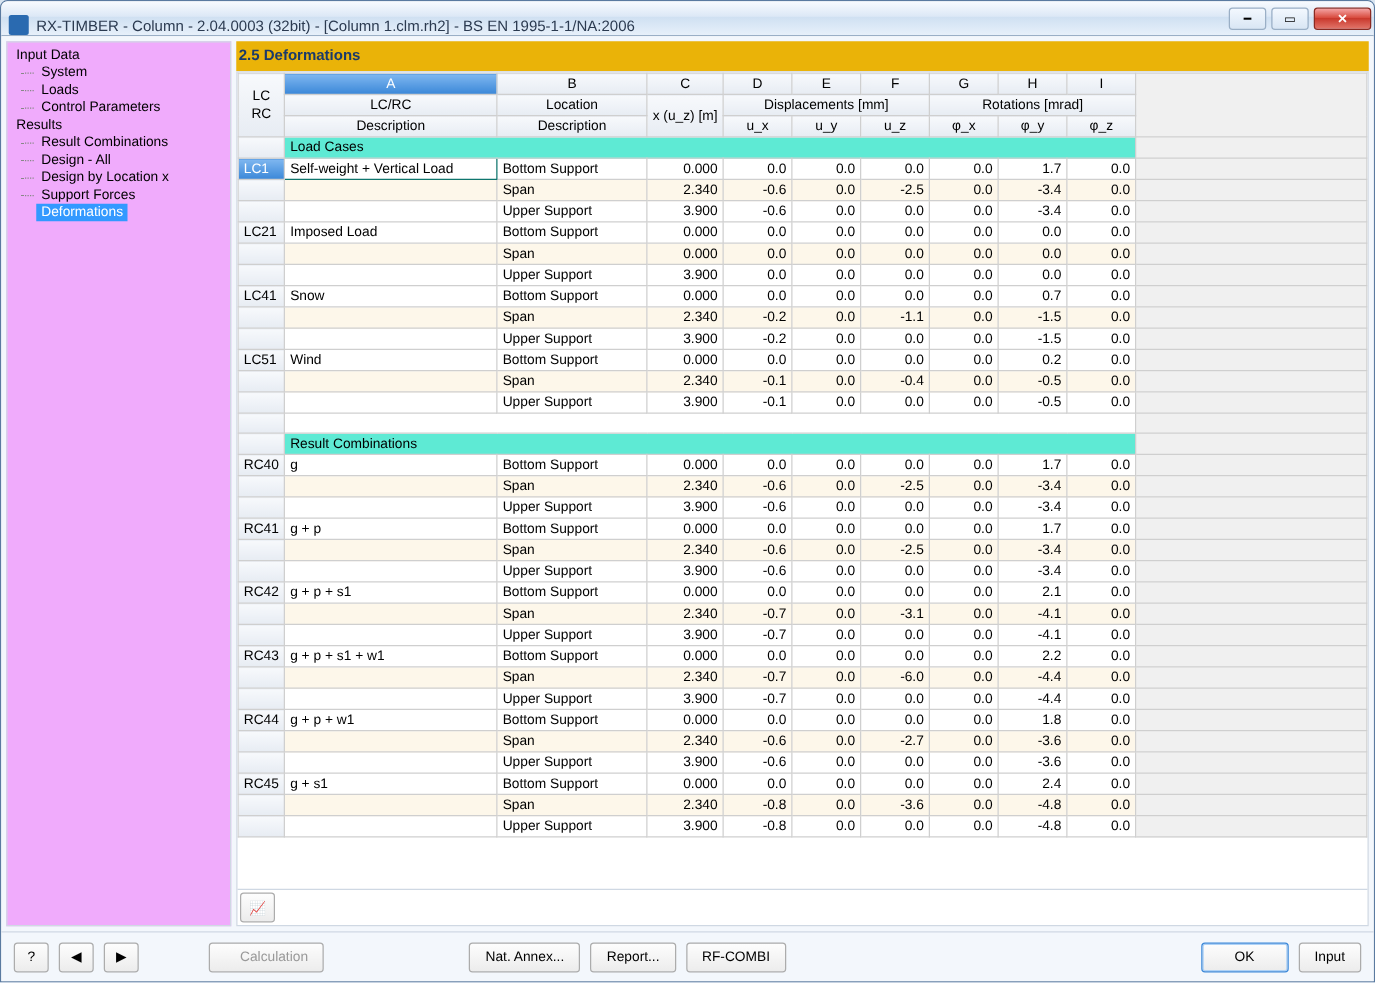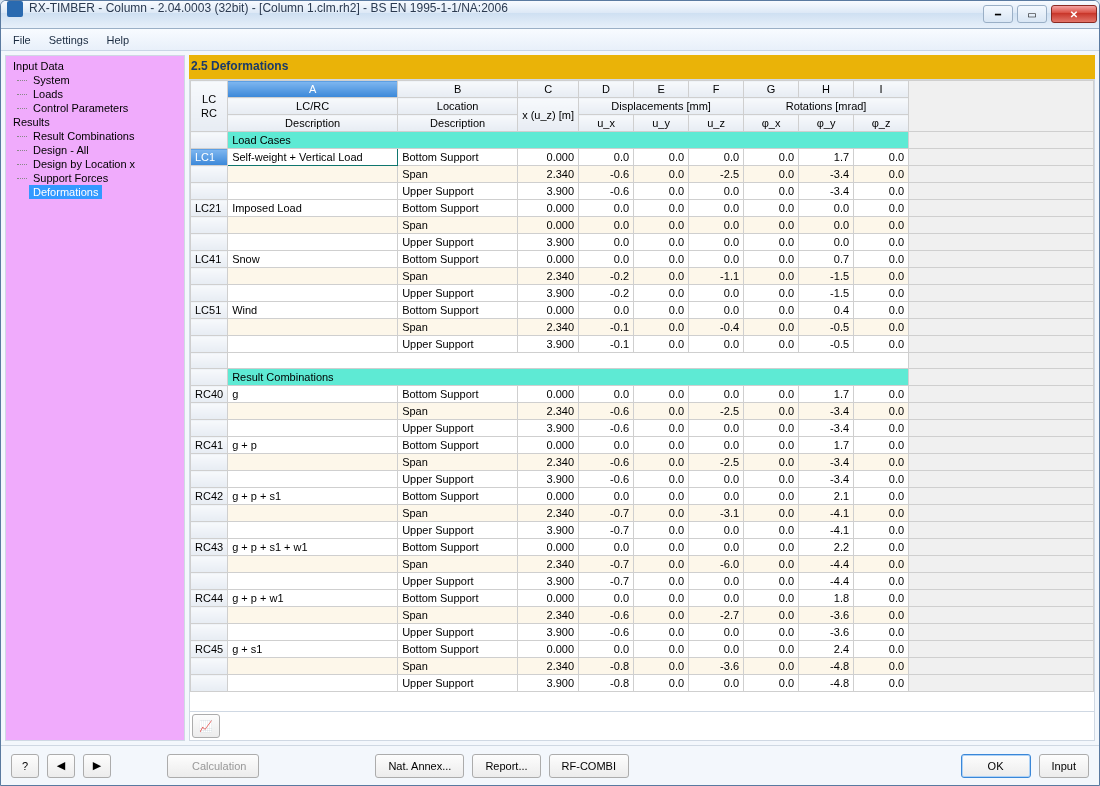--- a/index.html
+++ b/index.html
@@ -1,20 +1,20 @@
 <!DOCTYPE html>
 <html><head>
 <meta charset="utf-8">
 <style>
 * { box-sizing: border-box; font-family: "Segoe UI", Tahoma, sans-serif; }
 body { margin: 0; background: #d8e4f0; font-size: 11px; }
 
 .window { width: 1100px; height: 786px; background: #fff; border: 1px solid #5a7aa0; border-radius: 6px 6px 0 0; overflow: hidden; display: flex; flex-direction: column; }
 
-.titlebar { height: 28px; background: linear-gradient(#f8fbff, #dce8f6 45%, #cfe0f2 46%, #e7f0fa); display: flex; align-items: flex-start; border-bottom: 1px solid #9aafc6; padding-left: 6px; }
+.titlebar { height: 28px; background: linear-gradient(#f8fbff, #dce8f6 45%, #cfe0f2 46%, #e7f0fa); display: flex; align-items: flex-end; border-bottom: 1px solid #9aafc6; padding-left: 6px; }
 .titlebar .icon { width: 16px; height: 16px; background: #2a6ab0; margin-right: 6px; border-radius: 2px; }
 .titlebar .title { color: #2b3a50; font-size: 12px; flex: 1; }
 .titlebar .btns { display: flex; }
 .titlebar .btn { width: 30px; height: 18px; margin: 4px 2px; border: 1px solid #9aafc6; border-radius: 3px; background: linear-gradient(#f3f8fe,#d9e6f4); display:flex; align-items:center; justify-content:center; font-size:10px;}
 .titlebar .btn.close { width: 46px; background: linear-gradient(#f4a3a3,#d84b3e 45%,#c8362a 46%,#e2756a); color:#fff; border-color:#8a2a22;}
 .titlebar .btn.close::after { content:"✕"; font-weight:bold;}
 .titlebar .btn.min::after { content:"━"; }
 .titlebar .btn.max::after { content:"▭"; }
 
 .menubar { height: 22px; background: linear-gradient(#f8fbff,#e8f0fa); border-bottom: 1px solid #c9d6e6; display: flex; align-items: center; padding: 0 4px; gap: 2px; }
@@ -66,25 +66,20 @@
   <div class="titlebar">
     <div class="icon"></div>
     <div class="title">RX-TIMBER - Column - 2.04.0003 (32bit) - [Column 1.clm.rh2] - BS EN 1995-1-1/NA:2006</div>
     <div class="btns">
       <div class="btn min"></div>
       <div class="btn max"></div>
       <div class="btn close"></div>
     </div>
   </div>
 
-  <div class="menubar">
-    <div class="menu">File</div>
-    <div class="menu">Settings</div>
-    <div class="menu">Help</div>
-  </div>
 
   <div class="main">
     <div class="tree">
       <div class="tn root">Input Data</div>
       <div class="tn ind1">System</div>
       <div class="tn ind1">Loads</div>
       <div class="tn ind1">Control Parameters</div>
       <div class="tn root">Results</div>
       <div class="tn ind1">Result Combinations</div>
       <div class="tn ind1">Design - All</div>
@@ -254,21 +249,21 @@
                 </tr>
                 <tr class="">
                   <td class="rowhead">LC51</td>
                   <td class="desc data">Wind</td>
                   <td class="desc data">Bottom Support</td>
                   <td class="num data">0.000</td>
                   <td class="num data">0.0</td>
                   <td class="num data">0.0</td>
                   <td class="num data">0.0</td>
                   <td class="num data">0.0</td>
-                  <td class="num data">0.4</td>
+                  <td class="num data">0.2</td>
                   <td class="num data">0.0</td>
                   <td class="trail"></td>
                 </tr>
                 <tr class=" alt">
                   <td class="rowhead"></td>
                   <td class="desc data"></td>
                   <td class="desc data">Span</td>
                   <td class="num data">2.340</td>
                   <td class="num data">-0.1</td>
                   <td class="num data">0.0</td>

